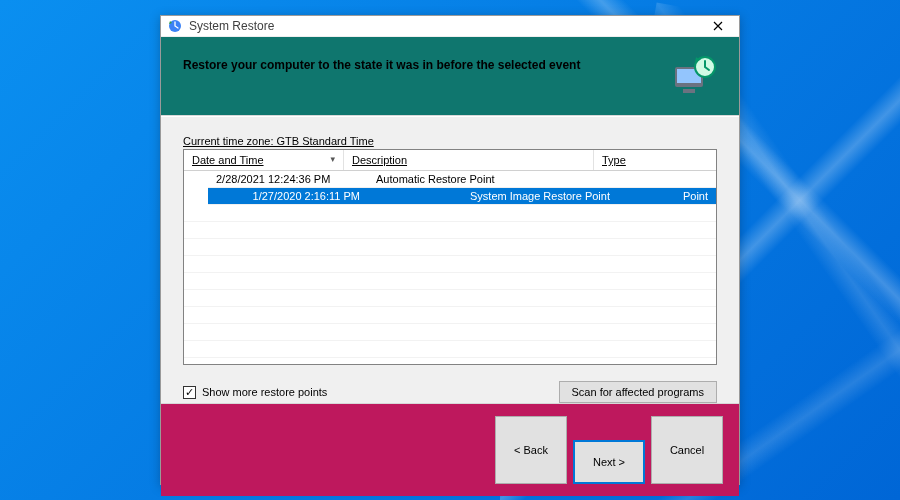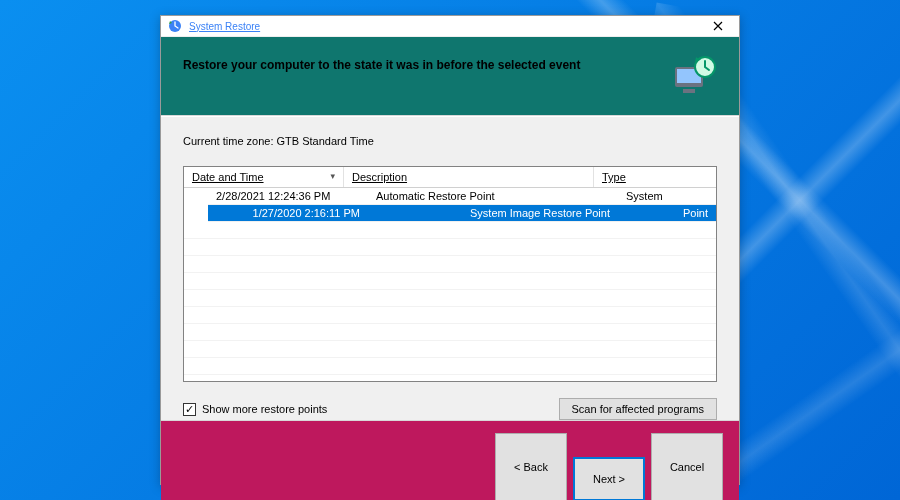--- a/index.html
+++ b/index.html
@@ -53,21 +53,21 @@
     display: flex;
     align-items: center;
     padding: 0 6px;
     border-bottom: 1px solid #eee;
   }
   .title-icon {
     width: 16px; height: 16px;
     margin-right: 6px;
     display: inline-flex; align-items: center; justify-content: center;
   }
-  .title-text { flex: 1; font-size: 10px; color: #3b82f6; text-decoration: underline; }
+  .title-text { flex: 1; font-size: 12px; color: #404040; }
   .close-btn {
     width: 30px; height: 20px;
     display: flex; align-items: center; justify-content: center;
     cursor: pointer;
   }
   .header-band {
     padding: 16px 22px 14px 22px;
     display: flex;
     align-items: flex-start;
     gap: 10px;
@@ -88,21 +88,21 @@
     flex: 0 0 48px;
   }
   .content {
     flex: 1;
     background: #f0f0f0;
     border-top: 1px solid #fff;
     padding: 18px 22px 0 22px;
     display: flex;
     flex-direction: column;
   }
-  .tz { font-size: 11px; color: #000; margin-bottom: 19px; }
+  .tz { font-size: 11px; color: #000; margin-bottom: 2px; text-decoration: underline; }
   .grid {
     border: 1px solid #828282;
     background: #fff;
     height: 216px;
     overflow: hidden;
     display: flex;
     flex-direction: column;
   }
   .grid-header, .grid-row {
     display: grid;
@@ -224,21 +224,20 @@
           <span>Date and Time</span>
           <span class="sort-caret">▾</span>
         </div>
         <div class="col">Description</div>
         <div class="col">Type</div>
       </div>
       <div class="grid-body" id="grid-body">
           <div class="grid-row">
             <div class="cell">2/28/2021 12:24:36 PM</div>
             <div class="cell">Automatic Restore Point</div>
-            <div class="cell">System</div>
           </div>
           <div class="grid-row selected">
             <div class="cell">1/27/2020 2:16:11 PM</div>
             <div class="cell">System Image Restore Point</div>
             <div class="cell">Point</div>
           </div>
           <div class="ghost-row"></div>
           <div class="ghost-row"></div>
           <div class="ghost-row"></div>
           <div class="ghost-row"></div>

